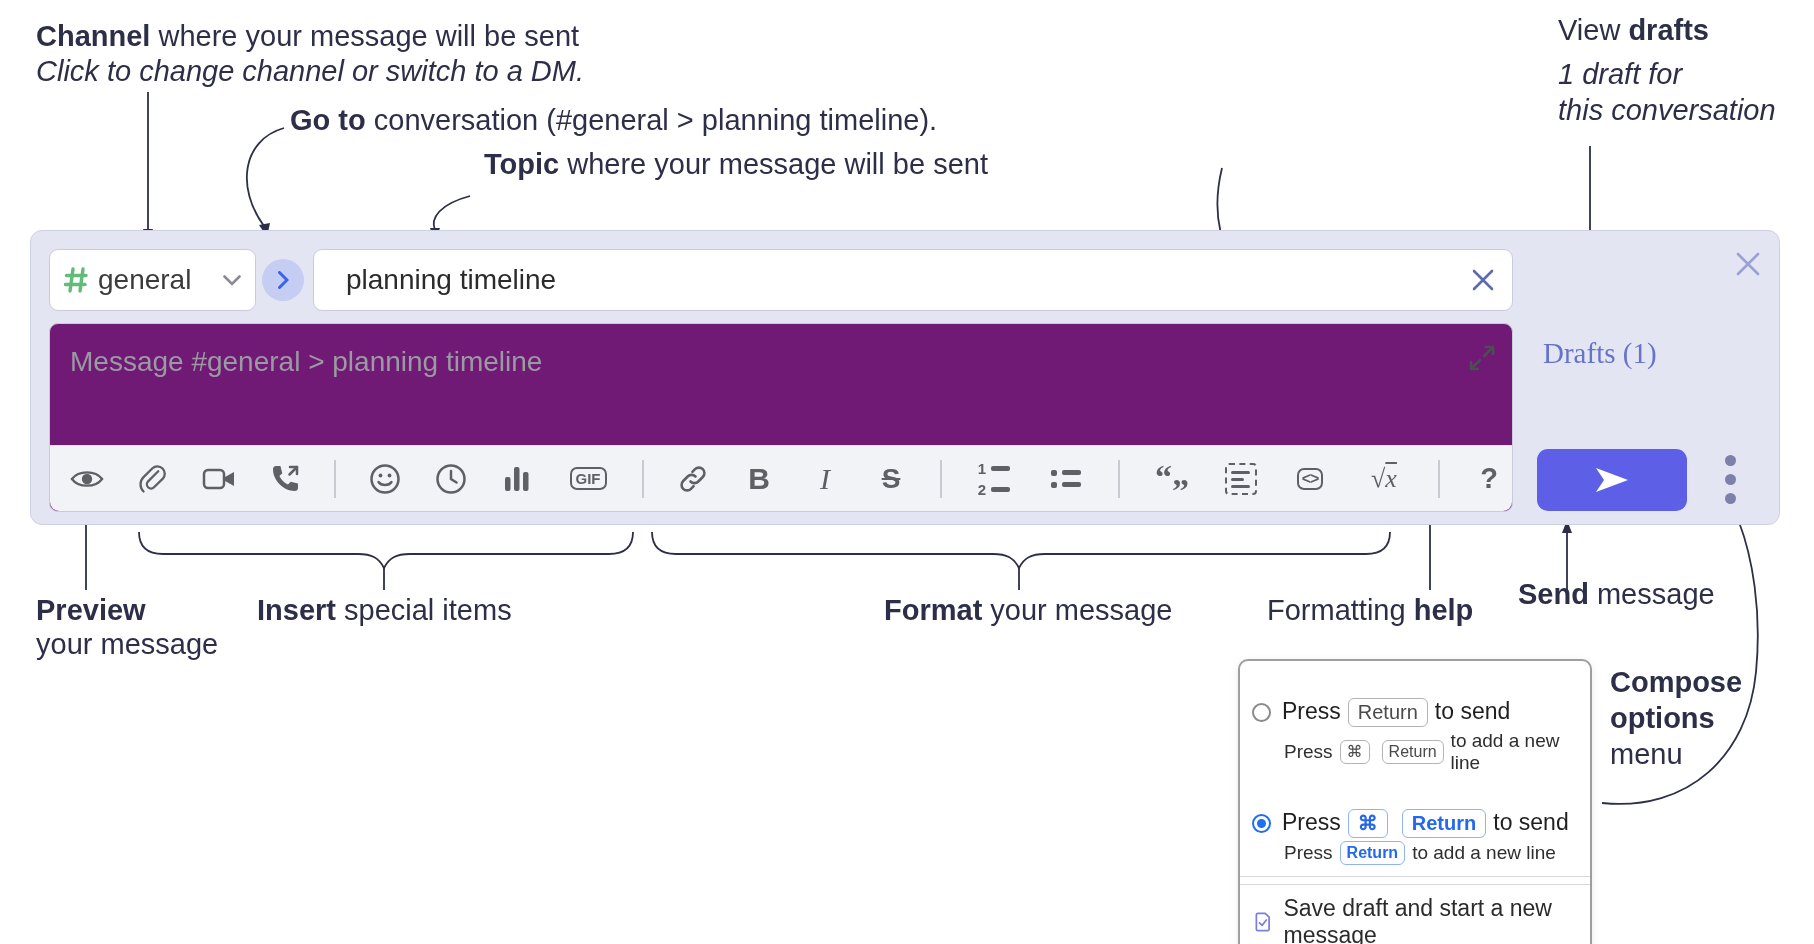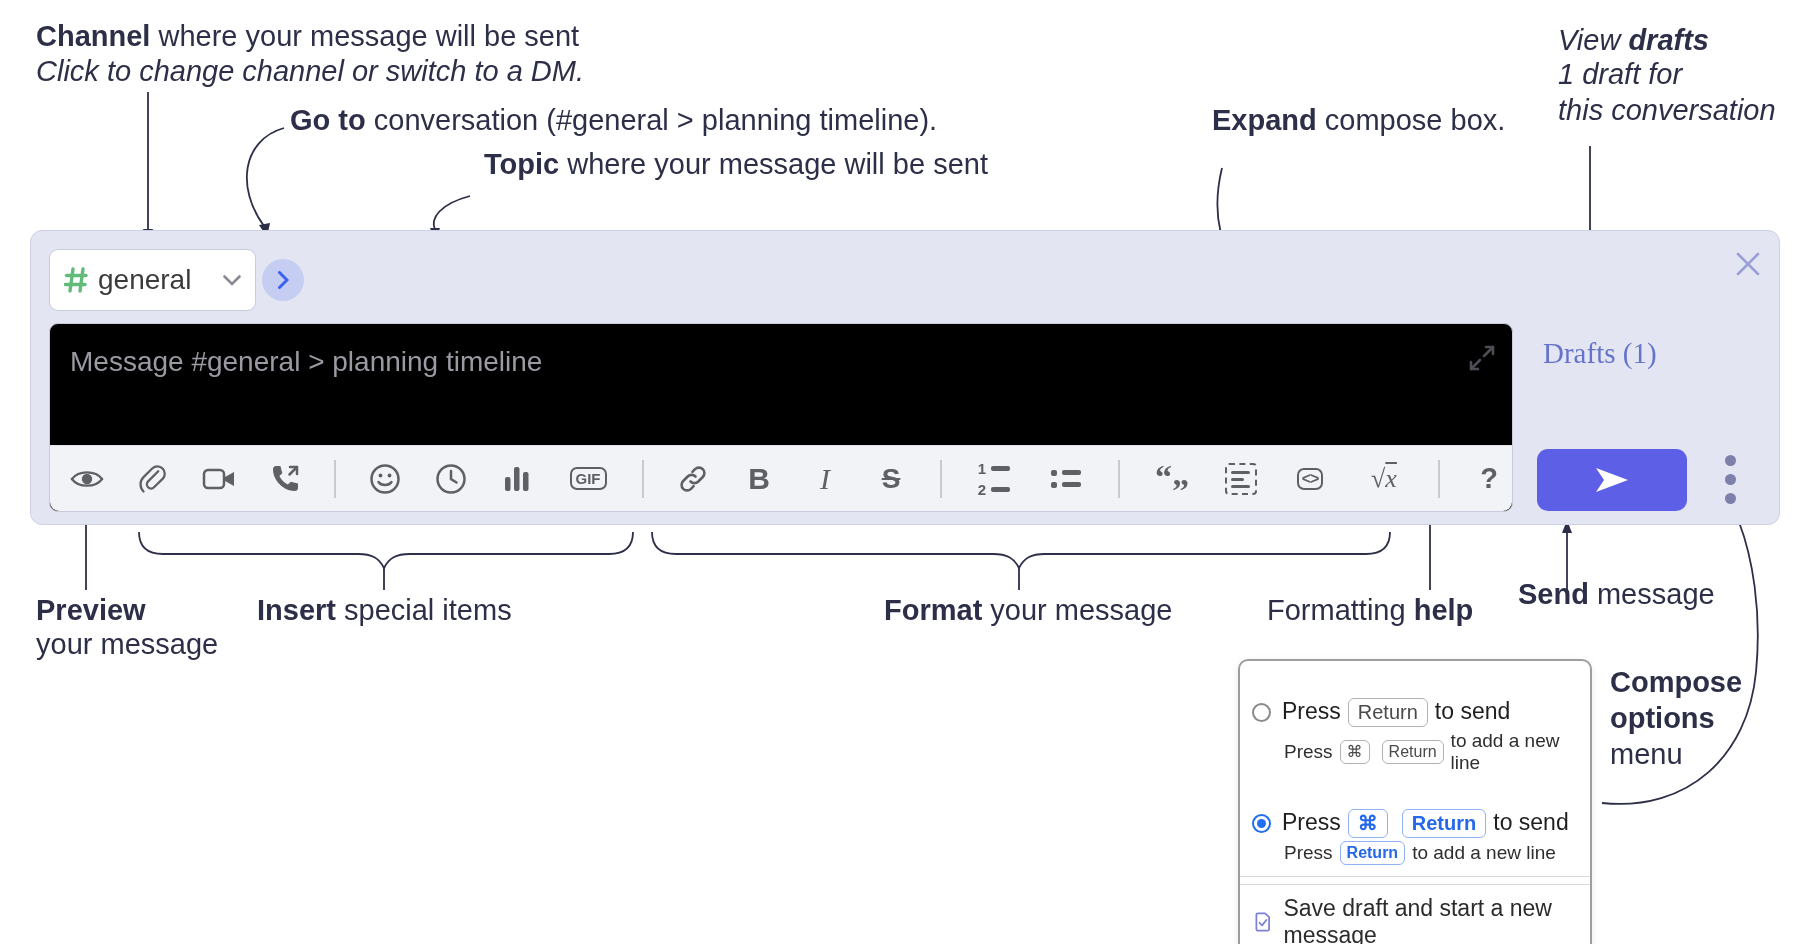--- a/index.html
+++ b/index.html
@@ -18,21 +18,21 @@
         display:flex;align-items:center;padding:0 14px;gap:10px;}
   .pill .chan-name{font-size:28px;color:#3b3b3b;font-weight:500;}
   .go-btn{position:absolute;left:231px;top:28px;width:42px;height:42px;border-radius:50%;
           background:#c5cdf2;display:flex;align-items:center;justify-content:center;}
   .topic{position:absolute;left:282px;top:18px;width:1200px;height:62px;background:#fff;
          border:1px solid #c9cbda;border-radius:9px;box-sizing:border-box;
          display:flex;align-items:center;padding:0 16px 0 32px;}
   .topic .val{font-size:28px;color:#2b2b2b;flex:1;}
   .close-x{position:absolute;right:16px;top:18px;width:30px;height:30px;cursor:pointer;}
 
-  .panel{position:absolute;left:18px;top:92px;width:1464px;height:189px;background:#000000;
+  .panel{position:absolute;left:18px;top:92px;width:1464px;height:189px;background:#701a75;
          border:1px solid #c9cbda;border-radius:9px;box-sizing:border-box;}
   .placeholder{position:absolute;left:20px;top:22px;font-size:28px;color:#9a9aa3;}
   .expand-ic{position:absolute;right:14px;top:18px;}
 
   .toolbar{position:absolute;left:0;bottom:0;width:100%;height:66px;background:#f2f3f7;
            border-top:1px solid #e3e3ea;border-radius:0 0 9px 9px;box-sizing:border-box;
            display:flex;align-items:center;gap:32px;padding:0 10px 0 20px;}
   .tbi{width:34px;height:40px;display:flex;align-items:center;justify-content:center;
        color:#5e6066;flex:0 0 auto;cursor:pointer;}
   .tbdiv{width:2px;height:38px;background:#c9c9d2;flex:0 0 auto;}
@@ -111,22 +111,21 @@
       <path d="M1585 316 h10 l-5 13 z"></path>
       <path d="M1562 533 h10 l-5 -13 z"></path>
       <path d="M1734 508 l-8 13 l15 2 z"></path>
     </g>
   </svg>
 
   <div class="ann" style="left:36px;top:20px;"><b>Channel</b><span> where your message will be sent</span></div>
   <div class="ann it" style="left:36px;top:55px;">Click to change channel or switch to a DM.</div>
   <div class="ann" style="left:290px;top:104px;"><b>Go to</b><span> conversation (#general &gt; planning timeline).</span></div>
   <div class="ann" style="left:484px;top:148px;"><b>Topic</b><span> where your message will be sent</span></div>
-  <div class="ann" style="left:1212px;top:104px;"><b>Expand</b><span> compose box.</span></div>
-  <div class="ann" style="left:1558px;top:24px;font-style:italic;"><span>View </span><b>drafts</b></div>
+  <div class="ann" style="left:1558px;top:14px;"><span>View </span><b>drafts</b></div>
   <div class="ann it" style="left:1558px;top:58px;">1 draft for</div>
   <div class="ann it" style="left:1558px;top:94px;">this conversation</div>
 
   <div id="compose">
     <div class="pill">
       <svg width="24" height="26" viewBox="0 0 24 26">
         <g stroke="#63bb7a" stroke-width="3.4" fill="none" stroke-linecap="round">
           <path d="M9 2 L6 24"></path>
             <path d="M19 2 L16 24"></path>
             <path d="M2.5 8.5 H22"></path>
@@ -138,20 +137,29 @@
         <path d="M1.5 1.5 L9 9 L16.5 1.5" stroke="#8a8a95" stroke-width="2.6" fill="none" stroke-linecap="round"></path>
       </svg>
     </div>
 
     <div class="go-btn">
       <svg width="11" height="18" viewBox="0 0 11 18">
         <path d="M1.5 1.5 L9 9 L1.5 16.5" stroke="#3a63ed" stroke-width="3" fill="none" stroke-linecap="round"></path>
       </svg>
     </div>
 
+    <div class="topic">
+      <span class="val">planning timeline</span>
+      <svg width="26" height="26" viewBox="0 0 26 26">
+        <g stroke="#5e6ab0" stroke-width="2.6" stroke-linecap="round">
+          <path d="M4 4 L22 22"></path>
+            <path d="M22 4 L4 22"></path>
+        </g>
+      </svg>
+    </div>
 
     <div class="close-x">
       <svg width="30" height="30" viewBox="0 0 30 30">
         <g stroke="#9aa0d6" stroke-width="2.6" stroke-linecap="round">
           <path d="M5 5 L25 25"></path>
             <path d="M25 5 L5 25"></path>
         </g>
       </svg>
     </div>
 

